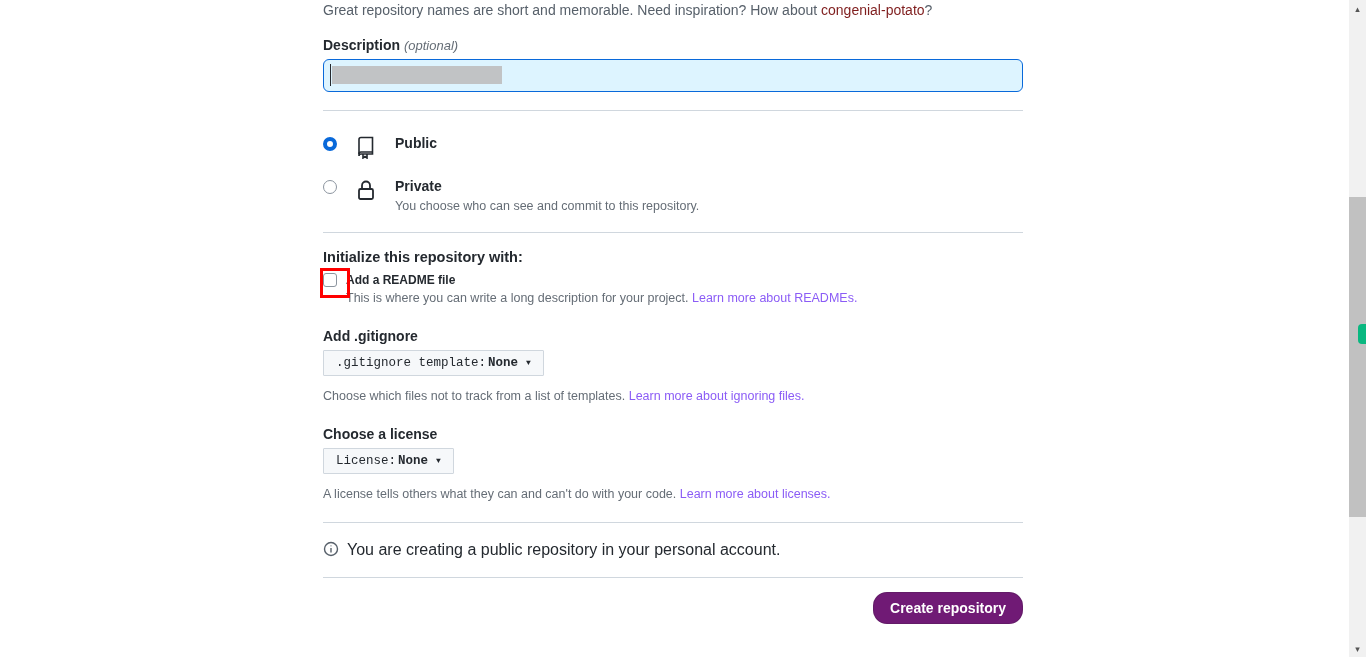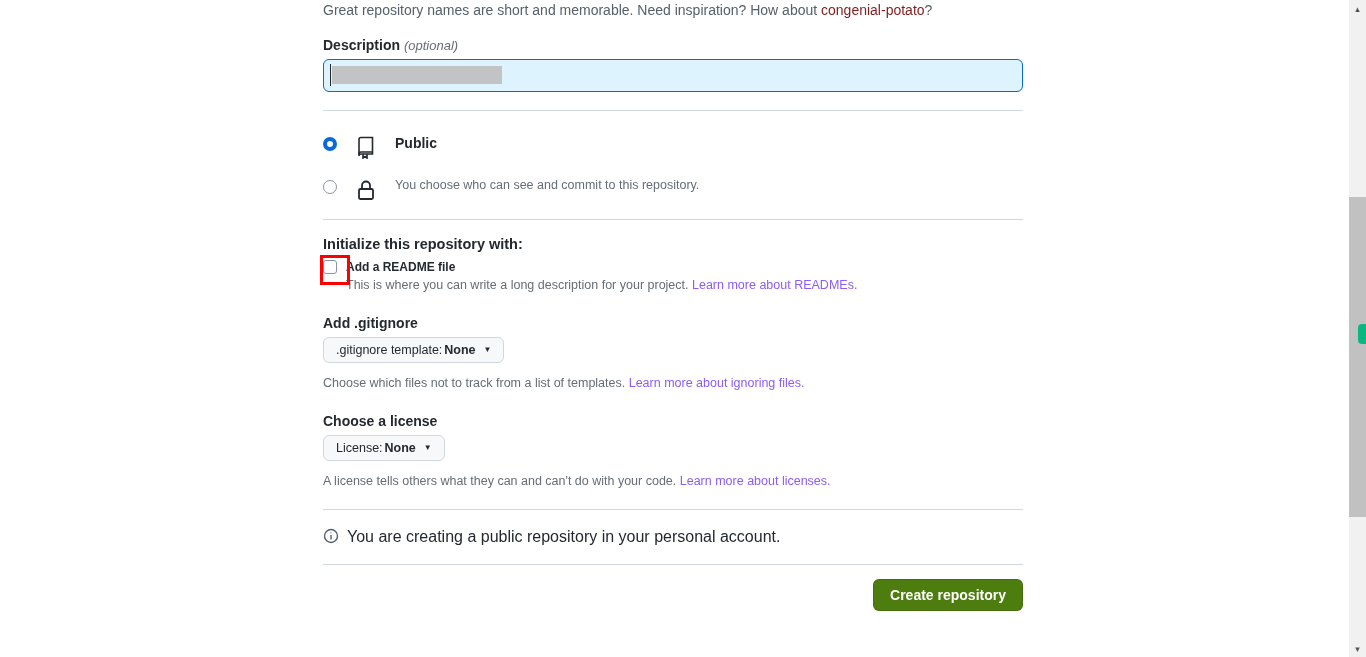--- a/index.html
+++ b/index.html
@@ -215,25 +215,26 @@
       margin: 20px 0 6px 0;
       color: #24292f;
     }
 
     .dropdown-btn {
       display: inline-flex;
       align-items: center;
       padding: 5px 12px;
       font-size: 12.5px;
       border: 1px solid #d0d7de;
-      border-radius: 6px;
+      border-radius: 1px;
       background: #f6f8fa;
       color: #24292f;
       cursor: pointer;
       gap: 2px;
+      font-family: Liberation Mono, monospace;
     }
     .dropdown-btn .value {
       font-weight: 600;
     }
     .dropdown-btn .caret {
       margin-left: 6px;
       font-size: 8px;
     }
 
     .note-text {
@@ -250,27 +251,27 @@
       font-size: 16px;
       color: #24292f;
     }
 
     .submit-row {
       display: flex;
       justify-content: flex-end;
       padding-top: 14px;
     }
     .btn-primary {
-      background: #4d7c0f;
+      background: #701a75;
       color: #fff;
       font-weight: 600;
       font-size: 14px;
       padding: 7px 16px;
       border: 1px solid rgba(27,31,36,0.15);
-      border-radius: 6px;
+      border-radius: 14px;
       cursor: pointer;
     }
 
     svg { display: block; }
   </style>
 </head>
 <body>
 
 <div class="container">
 
@@ -304,20 +305,21 @@
 
   <div class="visibility-option">
     <div class="radio"></div>
     <div class="vis-icon">
       <svg width="24" height="24" viewBox="0 0 24 24" fill="none" stroke="#24292f" stroke-width="1.8">
         <rect x="5" y="11" width="14" height="10" rx="1.5"></rect>
         <path d="M8 11 V7.5 a4 4 0 0 1 8 0 V11"></path>
       </svg>
     </div>
     <div class="vis-text">
+      <div class="title">Private</div>
       <div class="desc">You choose who can see and commit to this repository.</div>
     </div>
   </div>
 
   <hr class="hr" style="margin-top:6px">
 
   <div class="section-heading" style="margin-top:14px">Initialize this repository with:</div>
 
   <div class="checkbox-row">
     <div class="checkbox-highlight"></div>

